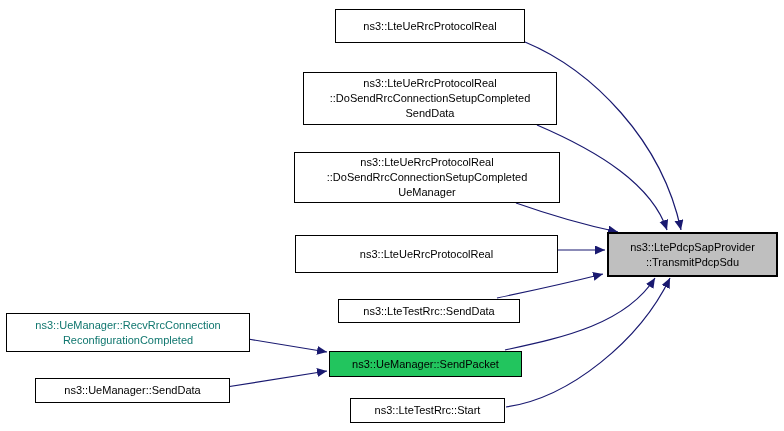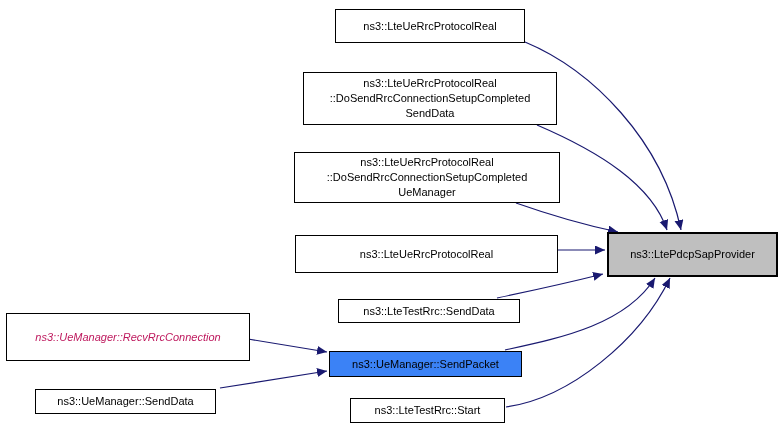--- a/index.html
+++ b/index.html
@@ -90,33 +90,35 @@
   </div>
 
   <div class="node" style="left: 295px; top: 235px; width: 263px; height: 38px; border-color: rgb(0, 0, 0); color: rgb(0, 0, 0); background: rgb(255, 255, 255);">
     <span>ns3::LteUeRrcProtocolReal</span>
   </div>
 
   <div class="node" style="left: 338px; top: 299px; width: 182px; height: 24px; border-color: rgb(0, 0, 0); color: rgb(0, 0, 0); background: rgb(255, 255, 255);">
     <span>ns3::LteTestRrc::SendData</span>
   </div>
 
-  <div class="node" style="left: 6px; top: 313px; width: 244px; height: 48px; border-color: rgb(0, 0, 0); color: #be185d; background: rgb(255, 255, 255); font-style: italic;">
+  <div class="node" style="left: 6px; top: 313px; width: 244px; height: 39px; border-color: rgb(0, 0, 0); color: #0f766e; background: rgb(255, 255, 255);">
     <span>ns3::UeManager::RecvRrcConnection</span>
+    <span>ReconfigurationCompleted</span>
   </div>
 
-  <div class="node" style="left: 329px; top: 351px; width: 193px; height: 26px; border-color: rgb(0, 0, 0); color: rgb(0, 0, 0); background: #3b82f6;">
+  <div class="node" style="left: 329px; top: 351px; width: 193px; height: 26px; border-color: rgb(0, 0, 0); color: rgb(0, 0, 0); background: #22c55e;">
     <span>ns3::UeManager::SendPacket</span>
   </div>
 
-  <div class="node" style="left: 35px; top: 378px; width: 181px; height: 25px; border-color: rgb(0, 0, 0); color: rgb(0, 0, 0); background: rgb(255, 255, 255); margin-top: 11px;">
+  <div class="node" style="left: 35px; top: 378px; width: 195px; height: 25px; border-color: rgb(0, 0, 0); color: rgb(0, 0, 0); background: rgb(255, 255, 255);">
     <span>ns3::UeManager::SendData</span>
   </div>
 
   <div class="node" style="left: 350px; top: 398px; width: 155px; height: 25px; border-color: rgb(0, 0, 0); color: rgb(0, 0, 0); background: rgb(255, 255, 255);">
     <span>ns3::LteTestRrc::Start</span>
   </div>
 
   <div class="node target" style="left: 607px; top: 232px; width: 171px; height: 45px; border-color: rgb(0, 0, 0); color: rgb(0, 0, 0); background: rgb(191, 191, 191);">
     <span>ns3::LtePdcpSapProvider</span>
+    <span>::TransmitPdcpSdu</span>
   </div>
 
 </div>
 
 </body></html>

